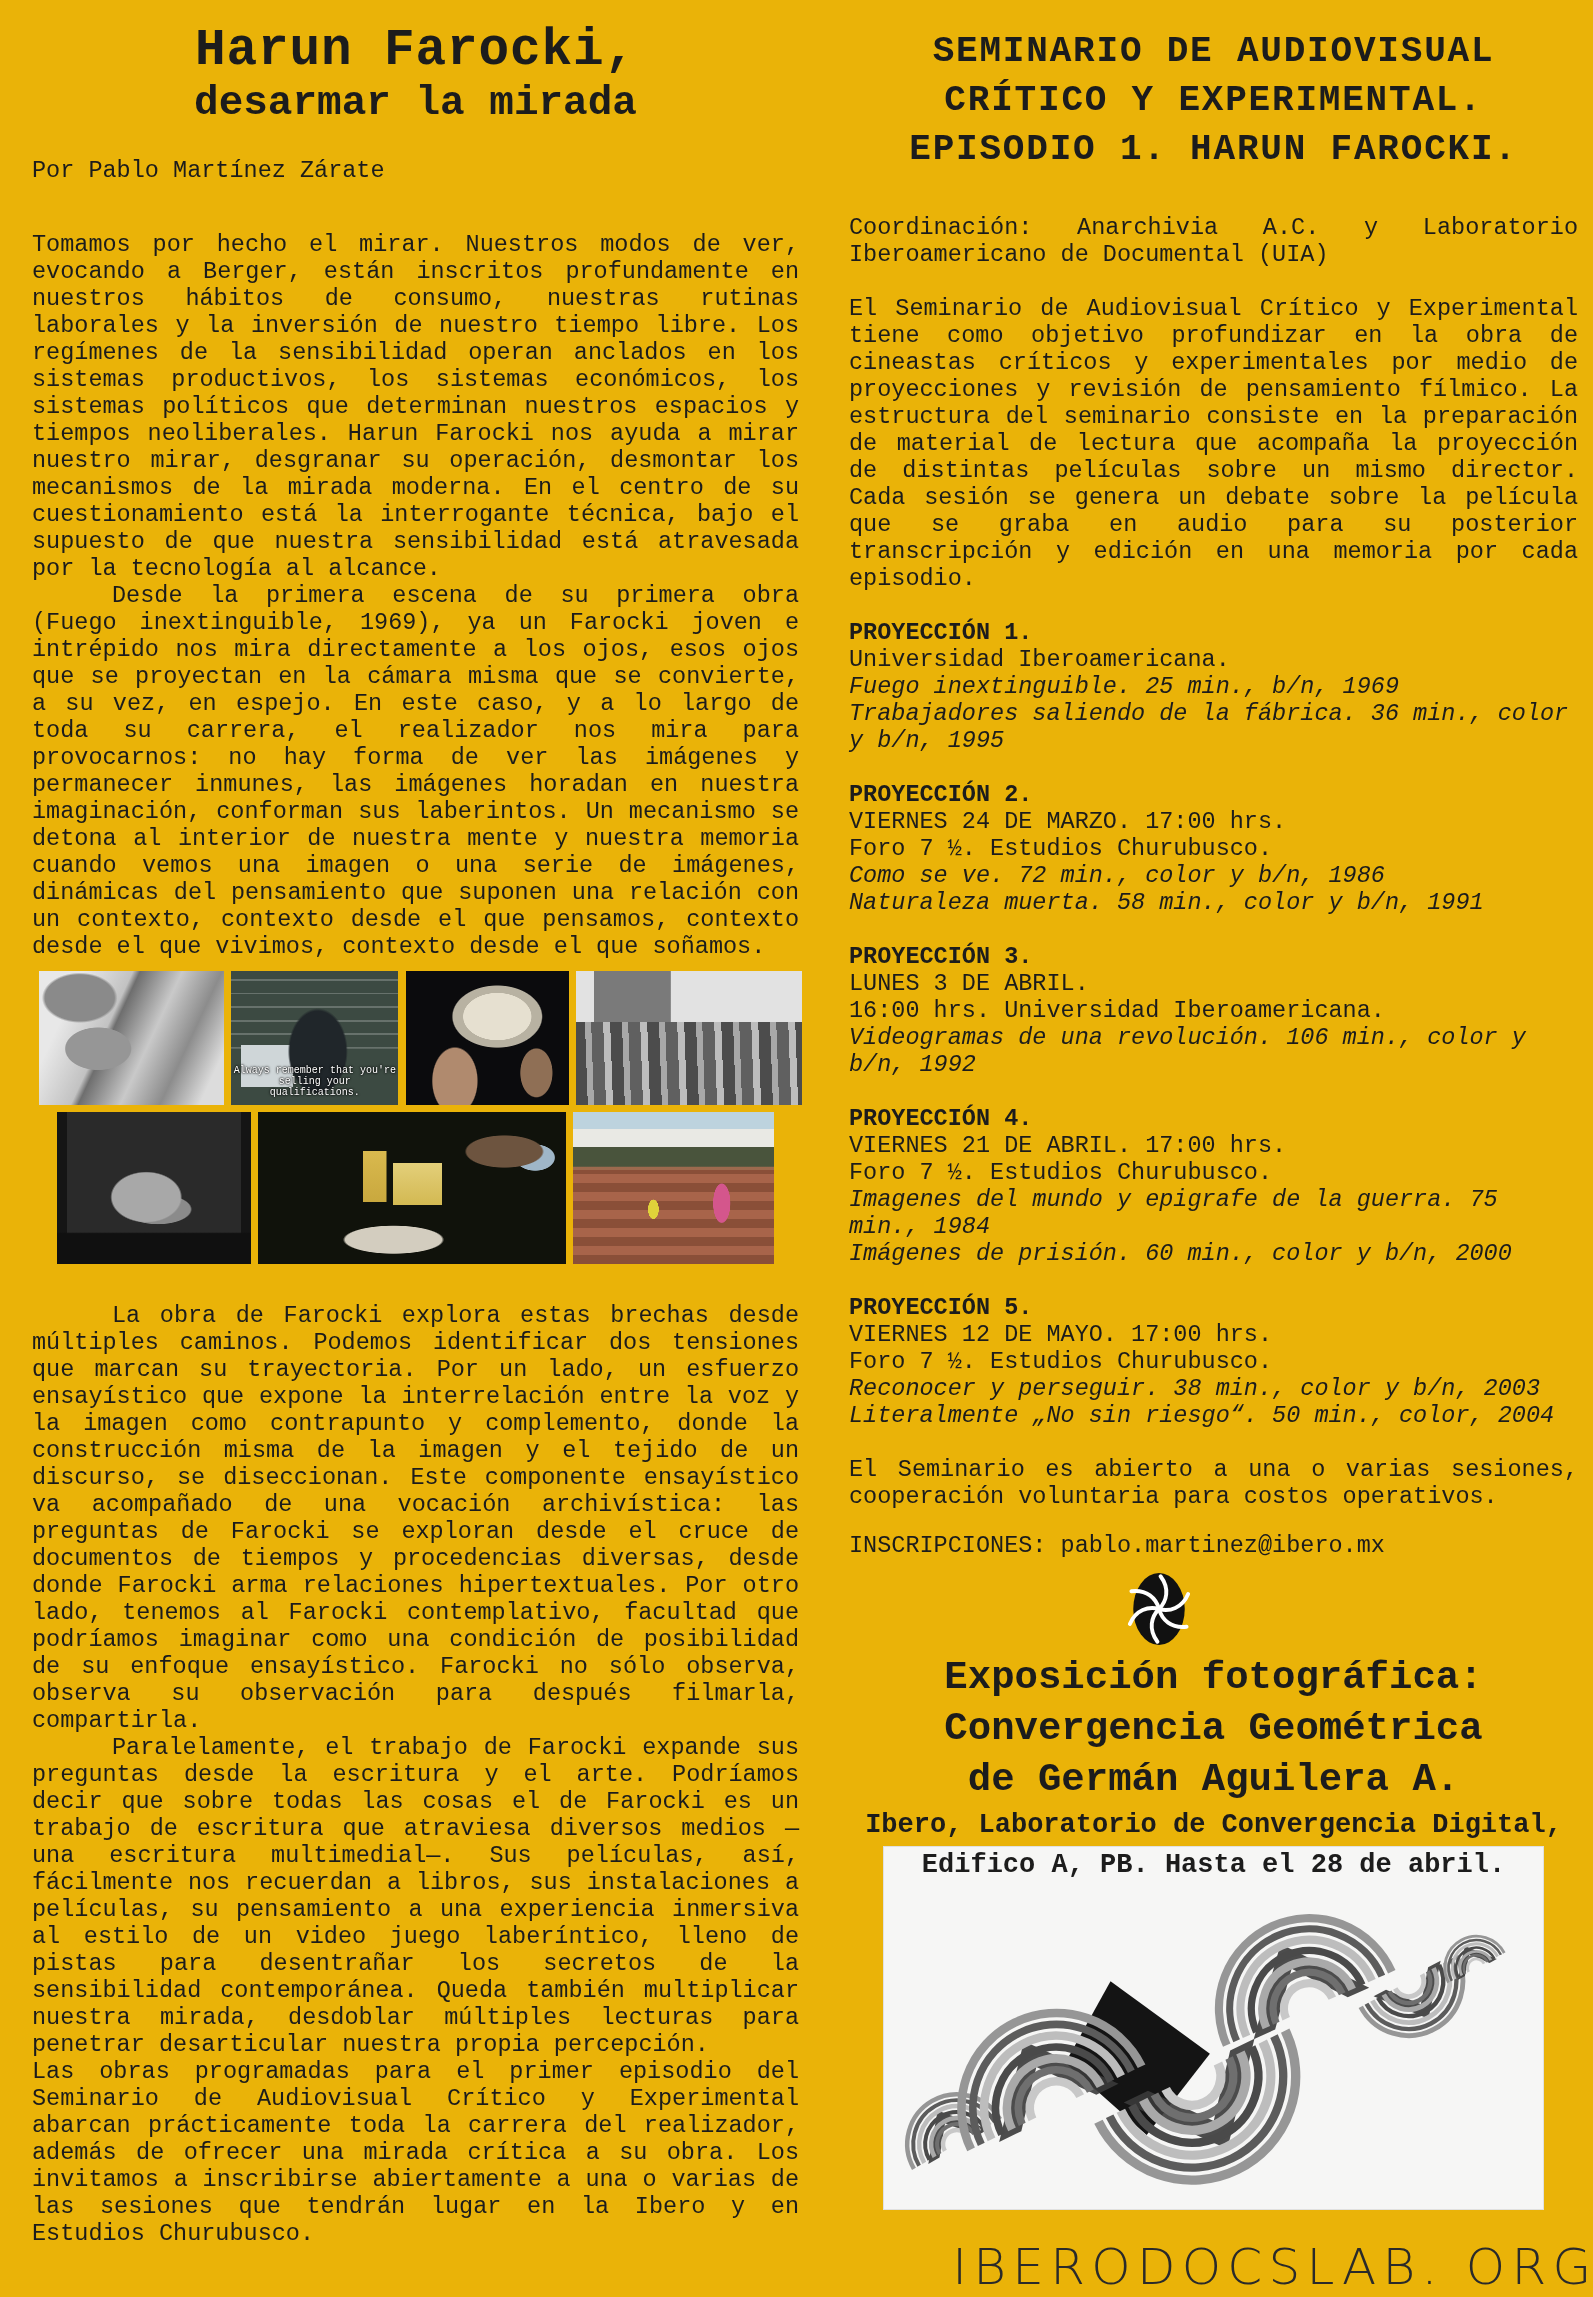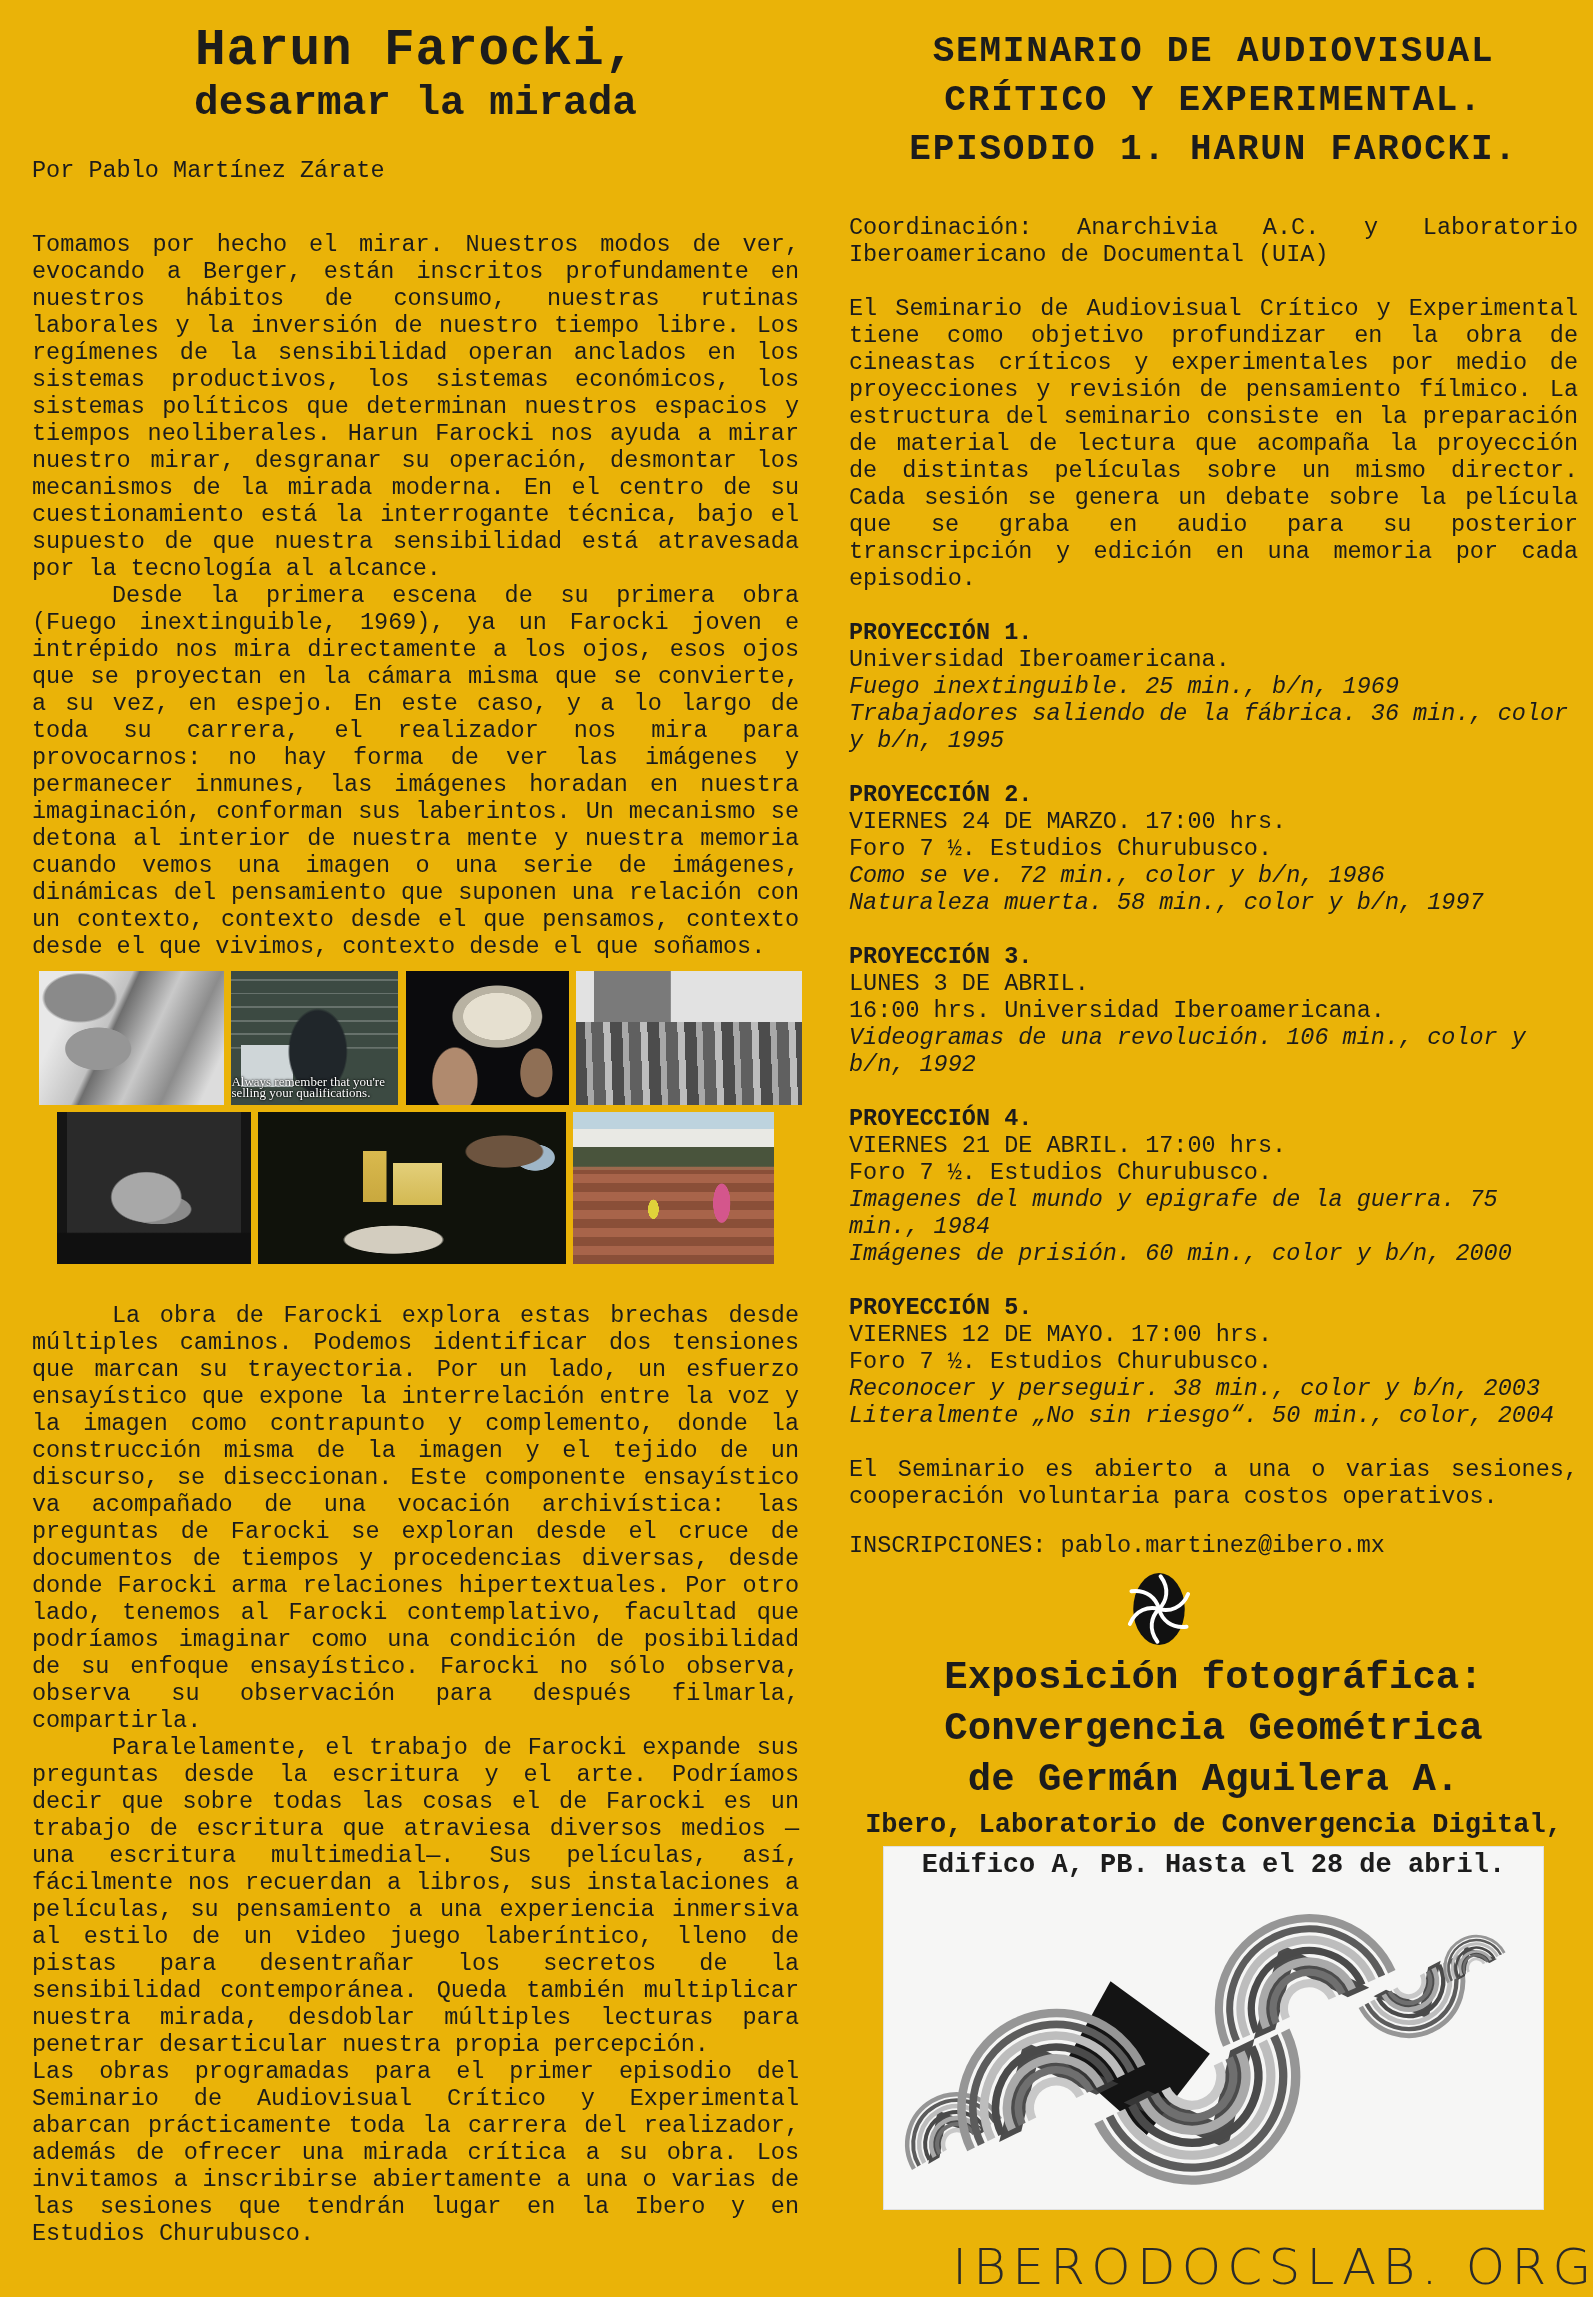--- a/index.html
+++ b/index.html
@@ -58,22 +58,22 @@
       background-position:0 0,52% 46%,37% 38%,0 0,0 0;}
   .s7{width:201px;height:152px;background-color:#9c6a4e;background-image:
       radial-gradient(14.5px 33px at 74% 60%, #d4568c 0 58%, transparent 61%),
       radial-gradient(9px 16.3px at 40% 64%, #e0d23a 0 58%, transparent 61%),
       repeating-linear-gradient(0deg,#8a4f38 0 9px,#a8644a 9px 18px),
       linear-gradient(#49543c,#49543c),
       linear-gradient(#e9e9e4,#e9e9e4),
       linear-gradient(#bdd3de,#bdd3de);
       background-size:auto,auto,100% 62%,100% 13%,100% 13%,100% 14%;
       background-position:0 0,0 0,left bottom,0 26%,0 13%,0 0;}
-  .sub{position:absolute;left:0;right:0;bottom:7.2px;color:#ffffff;
-       font-family:Liberation Serif, serif;font-size:13px;line-height:11px;
+  .sub{position:absolute;left:0;right:0;bottom:7.2px;color:#ffffff;text-align:center;
+       font-family:Liberation Mono, monospace;font-size:10px;line-height:11px;
        text-shadow:0 0 2.7px #000,0 0 1.8px #000;}
 
   
   .col-right{position:absolute;left:849px;top:27px;width:729px;}
   .sem-title{margin:0;font-size:36px;line-height:49px;font-weight:bold;text-align:center;letter-spacing:1.8px;}
   .coord{margin-top:40px;}
   .desc{margin-top:27px;}
   .screening{margin-top:27px;font-size:23.5px;line-height:27px;}
   .sc-h{font-weight:bold;}
   .film{font-style:italic;}
@@ -144,21 +144,21 @@
       <div>Universidad Iberoamericana.</div>
       <div class="film">Fuego inextinguible. 25 min., b/n, 1969</div>
       <div class="film">Trabajadores saliendo de la fábrica. 36 min., color y b/n, 1995</div>
     </div>
 
     <div class="screening">
       <div class="sc-h">PROYECCIÓN 2.</div>
       <div>VIERNES 24 DE MARZO. 17:00 hrs.</div>
       <div>Foro 7 ½. Estudios Churubusco.</div>
       <div class="film">Como se ve. 72 min., color y b/n, 1986</div>
-      <div class="film">Naturaleza muerta. 58 min., color y b/n, 1997</div>
+      <div class="film">Naturaleza muerta. 58 min., color y b/n, 1991</div>
     </div>
 
     <div class="screening">
       <div class="sc-h">PROYECCIÓN 3.</div>
       <div>LUNES 3 DE ABRIL.</div>
       <div>16:00 hrs. Universidad Iberoamericana.</div>
       <div class="film">Videogramas de una revolución. 106 min., color y b/n, 1992</div>
     </div>
 
     <div class="screening">

